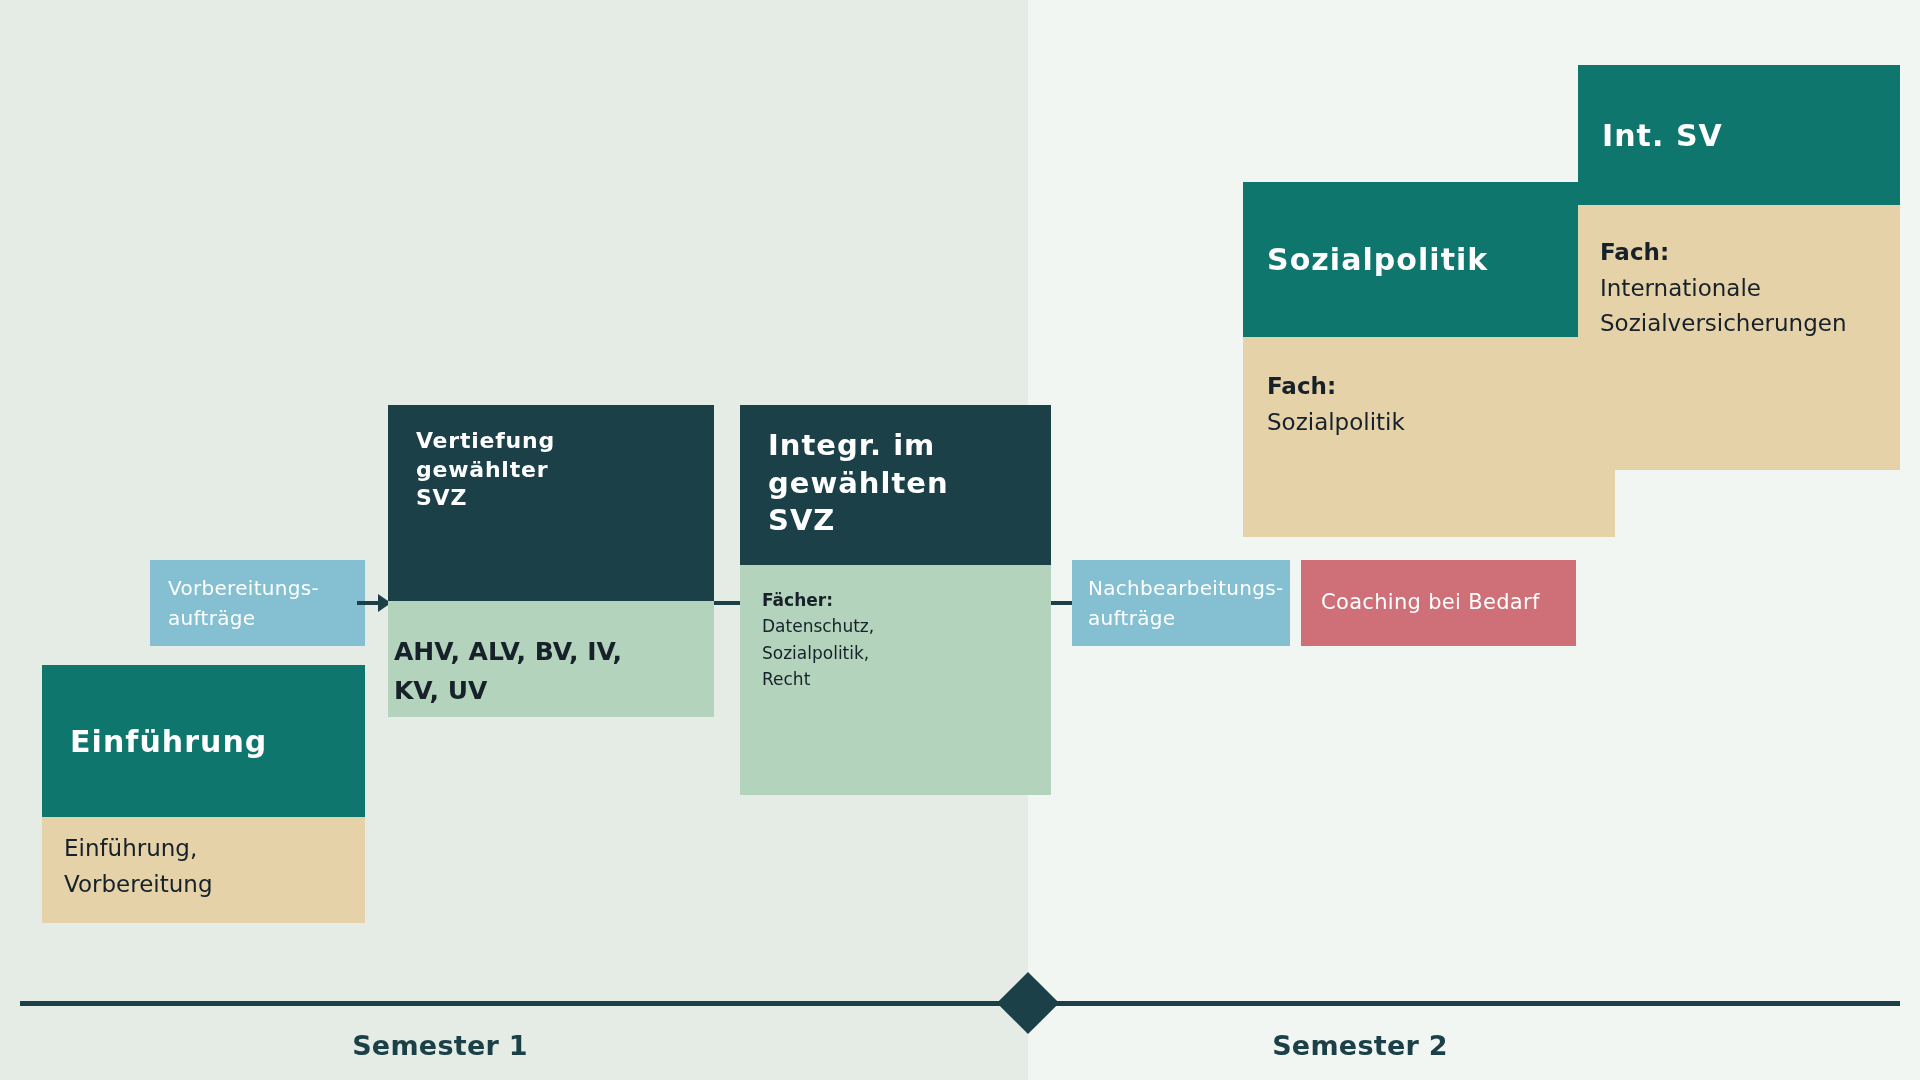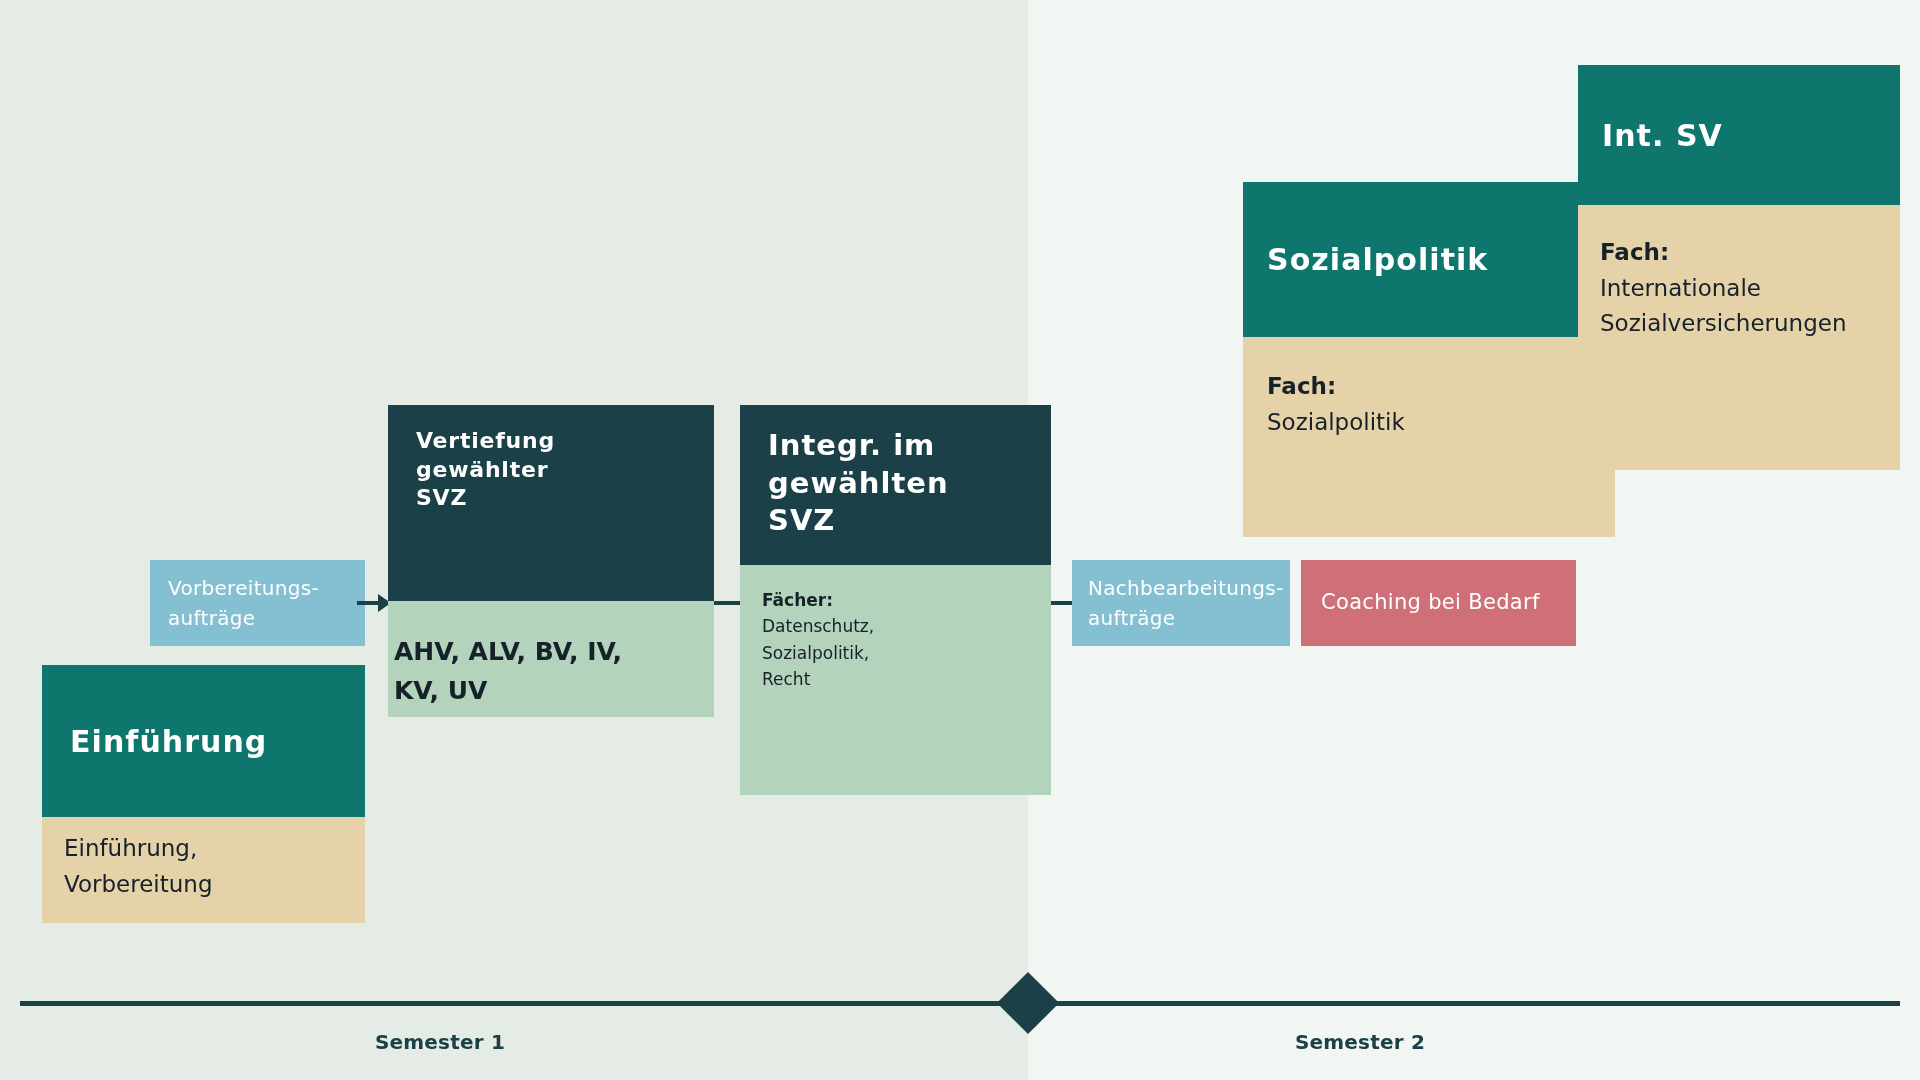--- a/index.html
+++ b/index.html
@@ -118,21 +118,21 @@
     width: 44px;
     height: 44px;
     background: #1c4048;
     transform: rotate(45deg);
   }
   .axis-label {
     position: absolute;
     top: 1030px;
     color: #1c4048;
     font-weight: 700;
-    font-size: 20px;
+    font-size: 27px;
     letter-spacing: 0.01em;
     text-align: center;
   }
   #sem1-label { left: 280px;  width: 320px; }
   #sem2-label { left: 1180px; width: 360px; }
 </style>
 </head>
 <body>
 
 <div id="stage">

